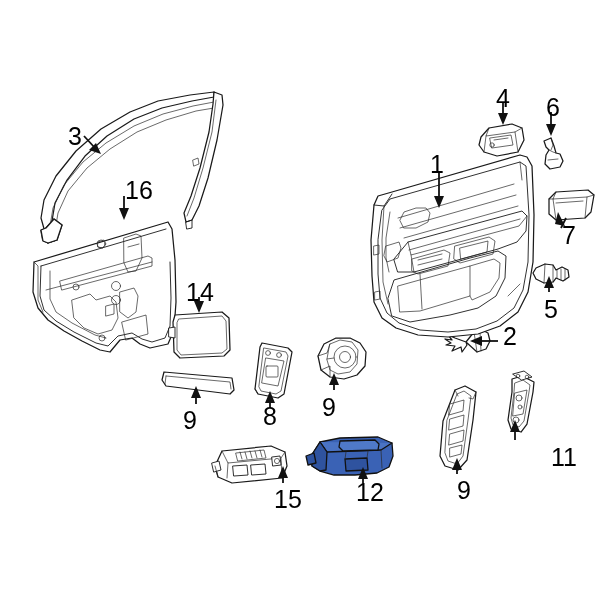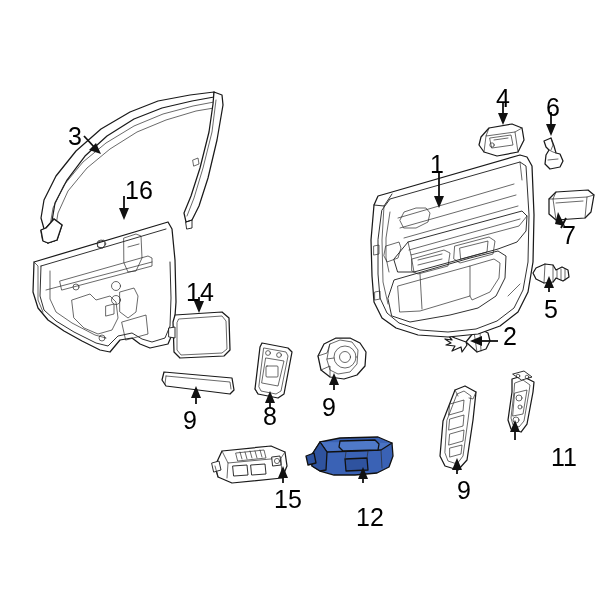--- a/index.html
+++ b/index.html
@@ -354,19 +354,19 @@
   <div class="callout-label" style="left:503px; top:324px;">2</div>
   <div class="callout-label" style="left:68px; top:124px;">3</div>
   <div class="callout-label" style="left:496px; top:86px;">4</div>
   <div class="callout-label" style="left:544px; top:297px;">5</div>
   <div class="callout-label" style="left:546px; top:95px;">6</div>
   <div class="callout-label" style="left:562px; top:223px;">7</div>
   <div class="callout-label" style="left:263px; top:404px;">8</div>
   <div class="callout-label" style="left:457px; top:478px;">9</div>
   <div class="callout-label" style="left:322px; top:395px;">9</div>
   <div class="callout-label" style="left:506px; top:445px;margin-left:45px;">11</div>
-  <div class="callout-label" style="left:356px; top:505px;text-align:right;">12</div>
+  <div class="callout-label" style="left:356px; top:480px;text-align:right;">12</div>
   <div class="callout-label" style="left:274px; top:487px;">15</div>
   <div class="callout-label" style="left:183px; top:408px;">9</div>
   <div class="callout-label" style="left:186px; top:280px;">14</div>
   <div class="callout-label" style="left:125px; top:178px;">16</div>
 
 </div>
 
 </body></html>

